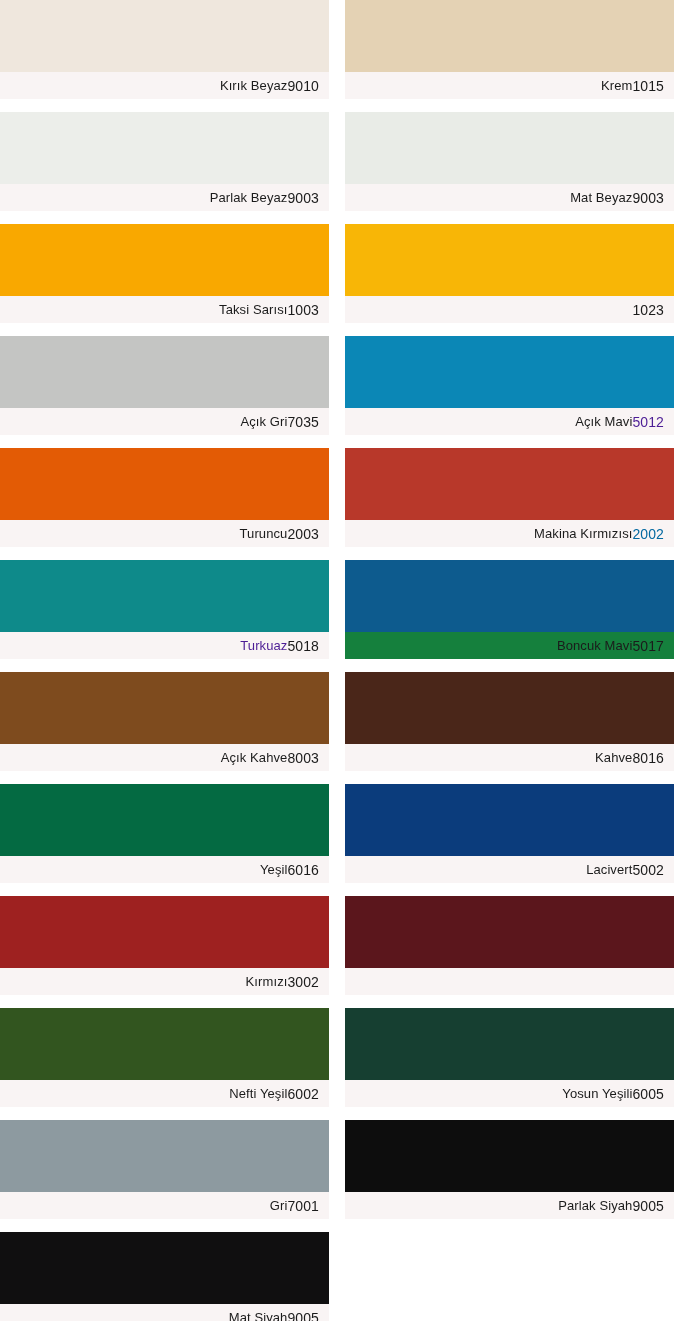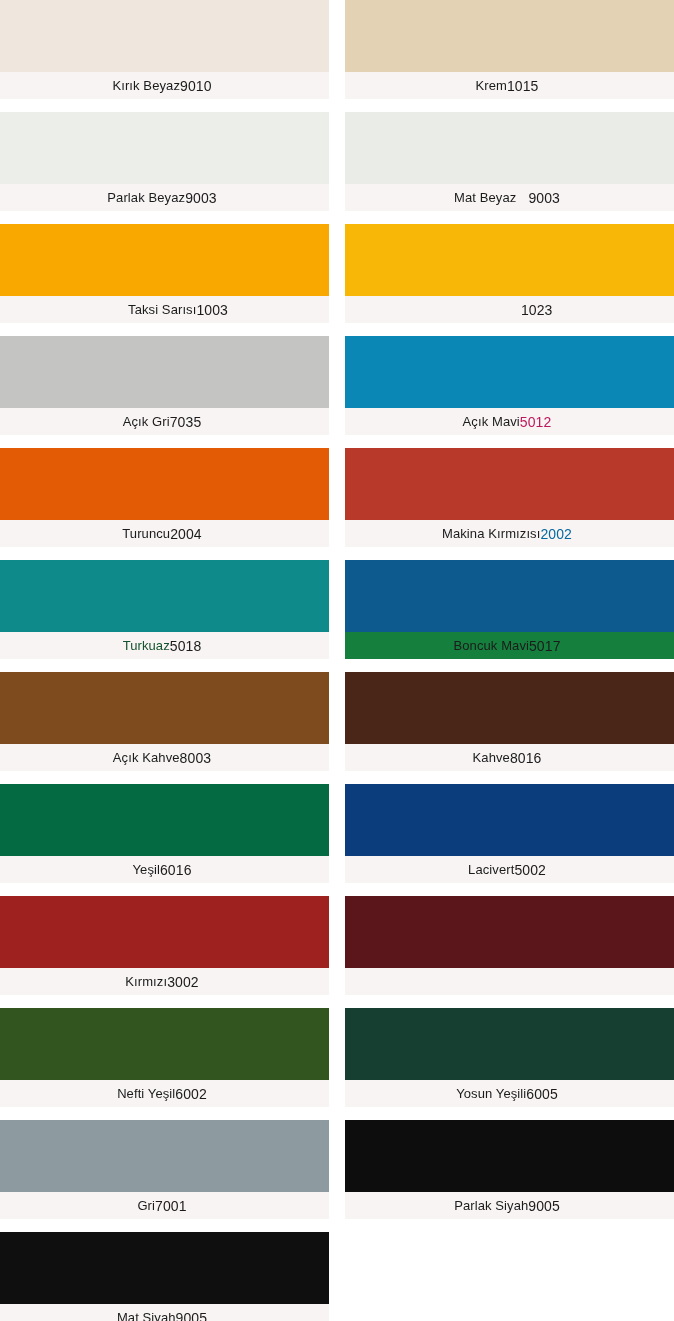--- a/index.html
+++ b/index.html
@@ -38,21 +38,21 @@
   }
 
   .swatch-meta {
     position: absolute;
     left: 0;
     right: 0;
     bottom: 0;
     height: 27px;
     display: flex;
     align-items: center;
-    justify-content: center;
+    justify-content: flex-end;
     padding: 0 10px 0 5px;
     box-sizing: border-box;
     background: #f9f4f4;
   }
 
   .swatch-name {
     font-size: 13px;
     color: #1b1b1b;
     line-height: 1;
     letter-spacing: 0.1px;
@@ -87,21 +87,21 @@
     </div>
     <div class="swatch-card" style="background: rgb(249, 244, 244);">
       <div class="swatch-chip" style="background: rgb(236, 238, 234);"></div>
       <div class="swatch-meta" style="background: rgb(249, 244, 244);">
         <span class="swatch-name" style="color: rgb(27, 27, 27);">Parlak Beyaz</span>
         <span class="swatch-code" style="color: rgb(27, 27, 27);">9003</span>
       </div>
     </div>
     <div class="swatch-card" style="background: rgb(249, 244, 244);">
       <div class="swatch-chip" style="background: rgb(233, 236, 231);"></div>
-      <div class="swatch-meta" style="background: rgb(249, 244, 244); gap: 12px;">
+      <div class="swatch-meta" style="background: rgb(249, 244, 244);">
         <span class="swatch-name" style="color: rgb(27, 27, 27);">Mat Beyaz</span>
         <span class="swatch-code" style="color: rgb(27, 27, 27);">9003</span>
       </div>
     </div>
     <div class="swatch-card" style="background: rgb(249, 244, 244);">
       <div class="swatch-chip" style="background: rgb(249, 168, 0);"></div>
       <div class="swatch-meta" style="background: rgb(249, 244, 244); margin-left: 32px;">
         <span class="swatch-name" style="color: rgb(27, 27, 27);">Taksi Sarısı</span>
         <span class="swatch-code" style="color: rgb(27, 27, 27);">1003</span>
       </div>
@@ -117,41 +117,41 @@
       <div class="swatch-chip" style="background: rgb(196, 197, 195);"></div>
       <div class="swatch-meta" style="background: rgb(249, 244, 244);">
         <span class="swatch-name" style="color: rgb(27, 27, 27);">Açık Gri</span>
         <span class="swatch-code" style="color: rgb(27, 27, 27);">7035</span>
       </div>
     </div>
     <div class="swatch-card" style="background: rgb(249, 244, 244);">
       <div class="swatch-chip" style="background: rgb(11, 135, 182);"></div>
       <div class="swatch-meta" style="background: rgb(249, 244, 244);">
         <span class="swatch-name" style="color: rgb(27, 27, 27);">Açık Mavi</span>
-        <span class="swatch-code" style="color: #be185d;">5012</span>
+        <span class="swatch-code" style="color: #4c1d95;">5012</span>
       </div>
     </div>
     <div class="swatch-card" style="background: rgb(249, 244, 244);">
       <div class="swatch-chip" style="background: rgb(227, 91, 5);"></div>
       <div class="swatch-meta" style="background: rgb(249, 244, 244);">
         <span class="swatch-name" style="color: rgb(27, 27, 27);">Turuncu</span>
-        <span class="swatch-code" style="color: rgb(27, 27, 27);">2004</span>
+        <span class="swatch-code" style="color: rgb(27, 27, 27);">2003</span>
       </div>
     </div>
     <div class="swatch-card" style="background: rgb(249, 244, 244);">
       <div class="swatch-chip" style="background: rgb(184, 56, 42);"></div>
       <div class="swatch-meta" style="background: rgb(249, 244, 244);">
         <span class="swatch-name" style="color: rgb(27, 27, 27);">Makina Kırmızısı</span>
         <span class="swatch-code" style="color: #0369a1;">2002</span>
       </div>
     </div>
     <div class="swatch-card" style="background: rgb(249, 244, 244);">
       <div class="swatch-chip" style="background: rgb(14, 138, 138);"></div>
       <div class="swatch-meta" style="background: rgb(249, 244, 244);">
-        <span class="swatch-name" style="color: #14532d;">Turkuaz</span>
+        <span class="swatch-name" style="color: #4c1d95;">Turkuaz</span>
         <span class="swatch-code" style="color: rgb(27, 27, 27);">5018</span>
       </div>
     </div>
     <div class="swatch-card" style="background: rgb(249, 244, 244);">
       <div class="swatch-chip" style="background: rgb(13, 91, 142);"></div>
       <div class="swatch-meta" style="background: #15803d;">
         <span class="swatch-name" style="color: rgb(27, 27, 27);">Boncuk Mavi</span>
         <span class="swatch-code" style="color: rgb(27, 27, 27);">5017</span>
       </div>
     </div>

